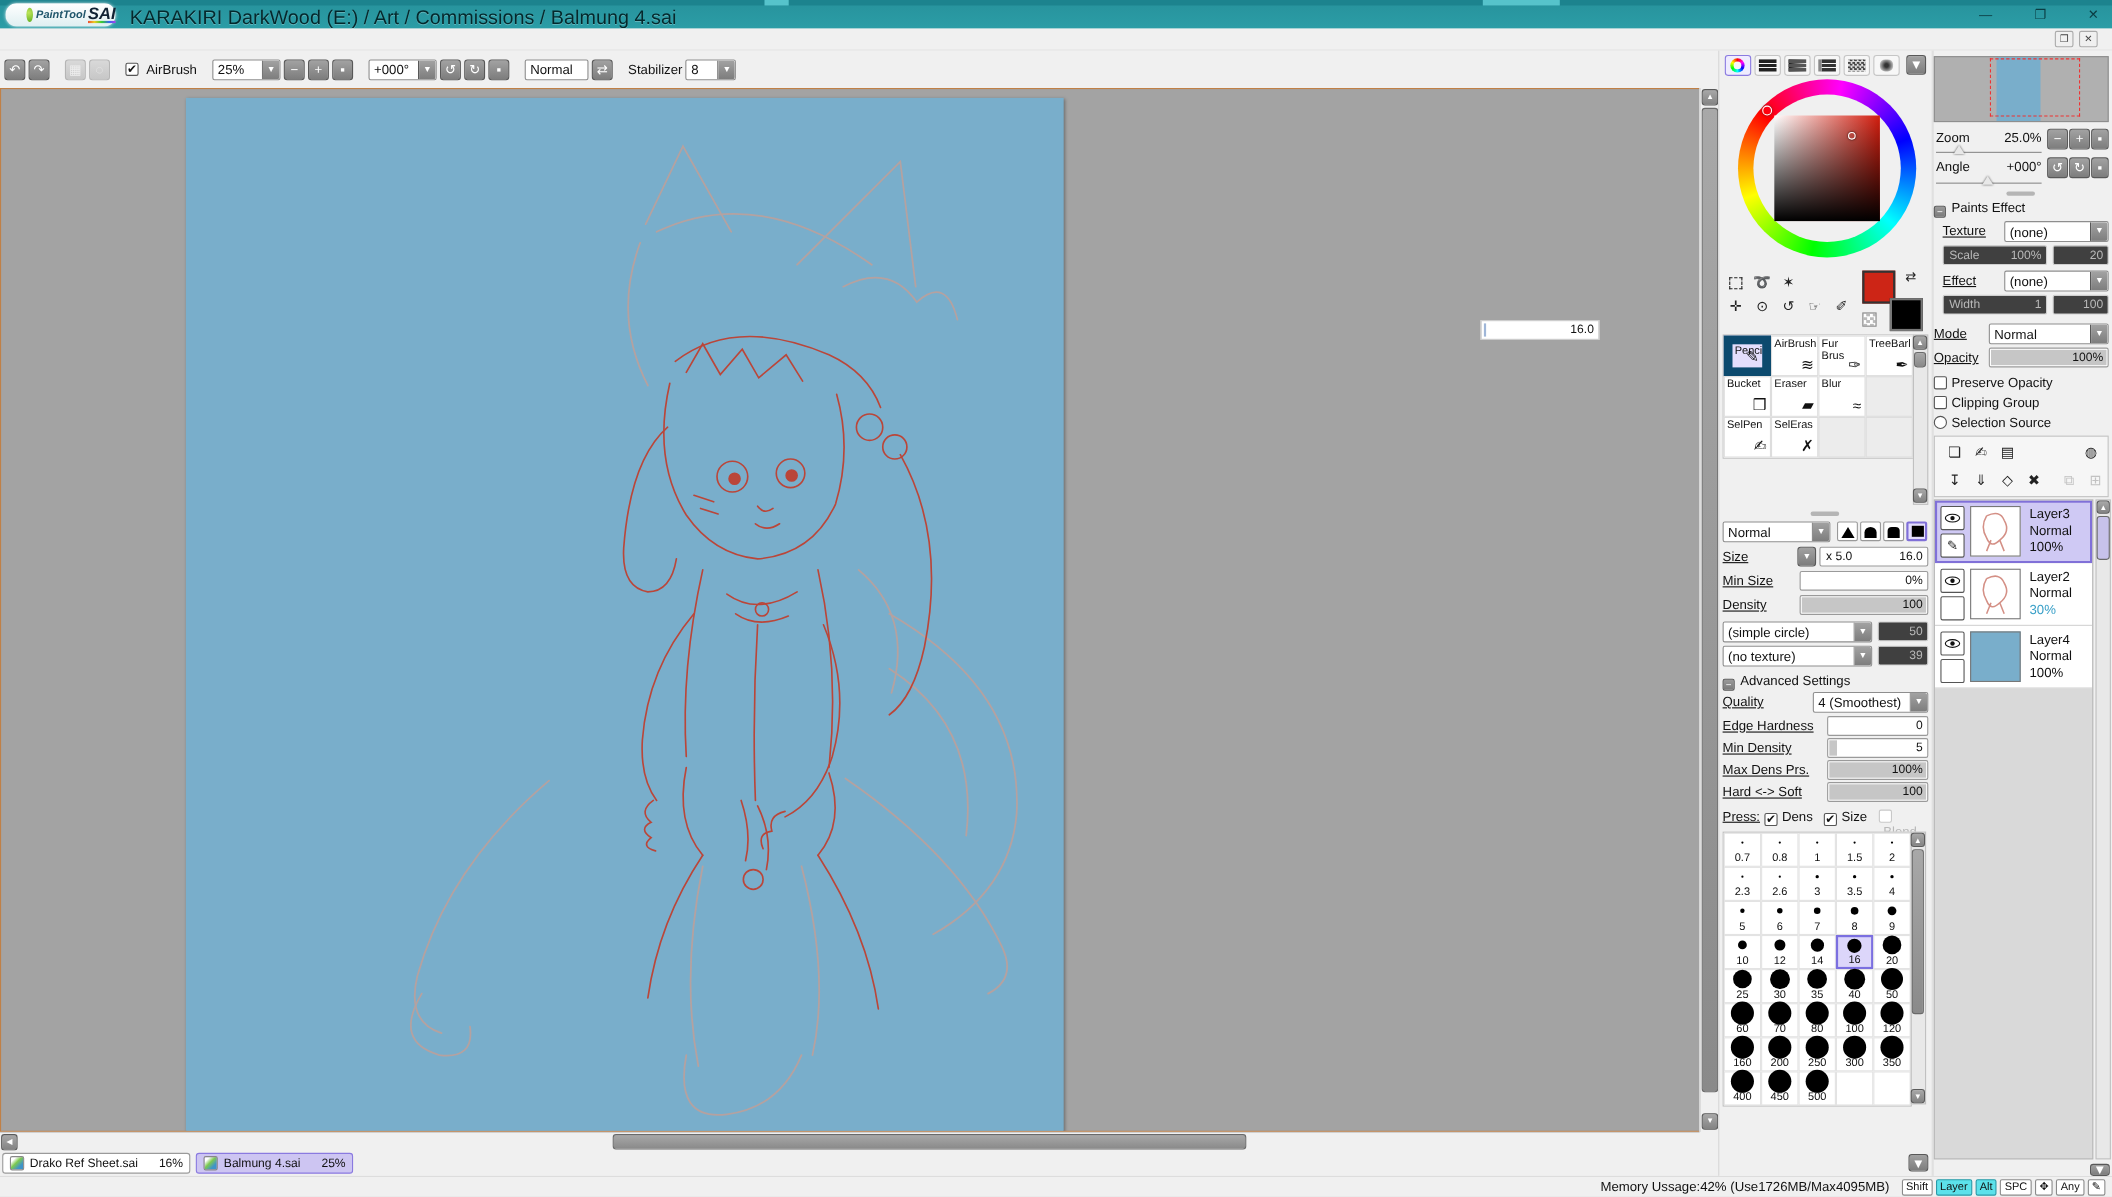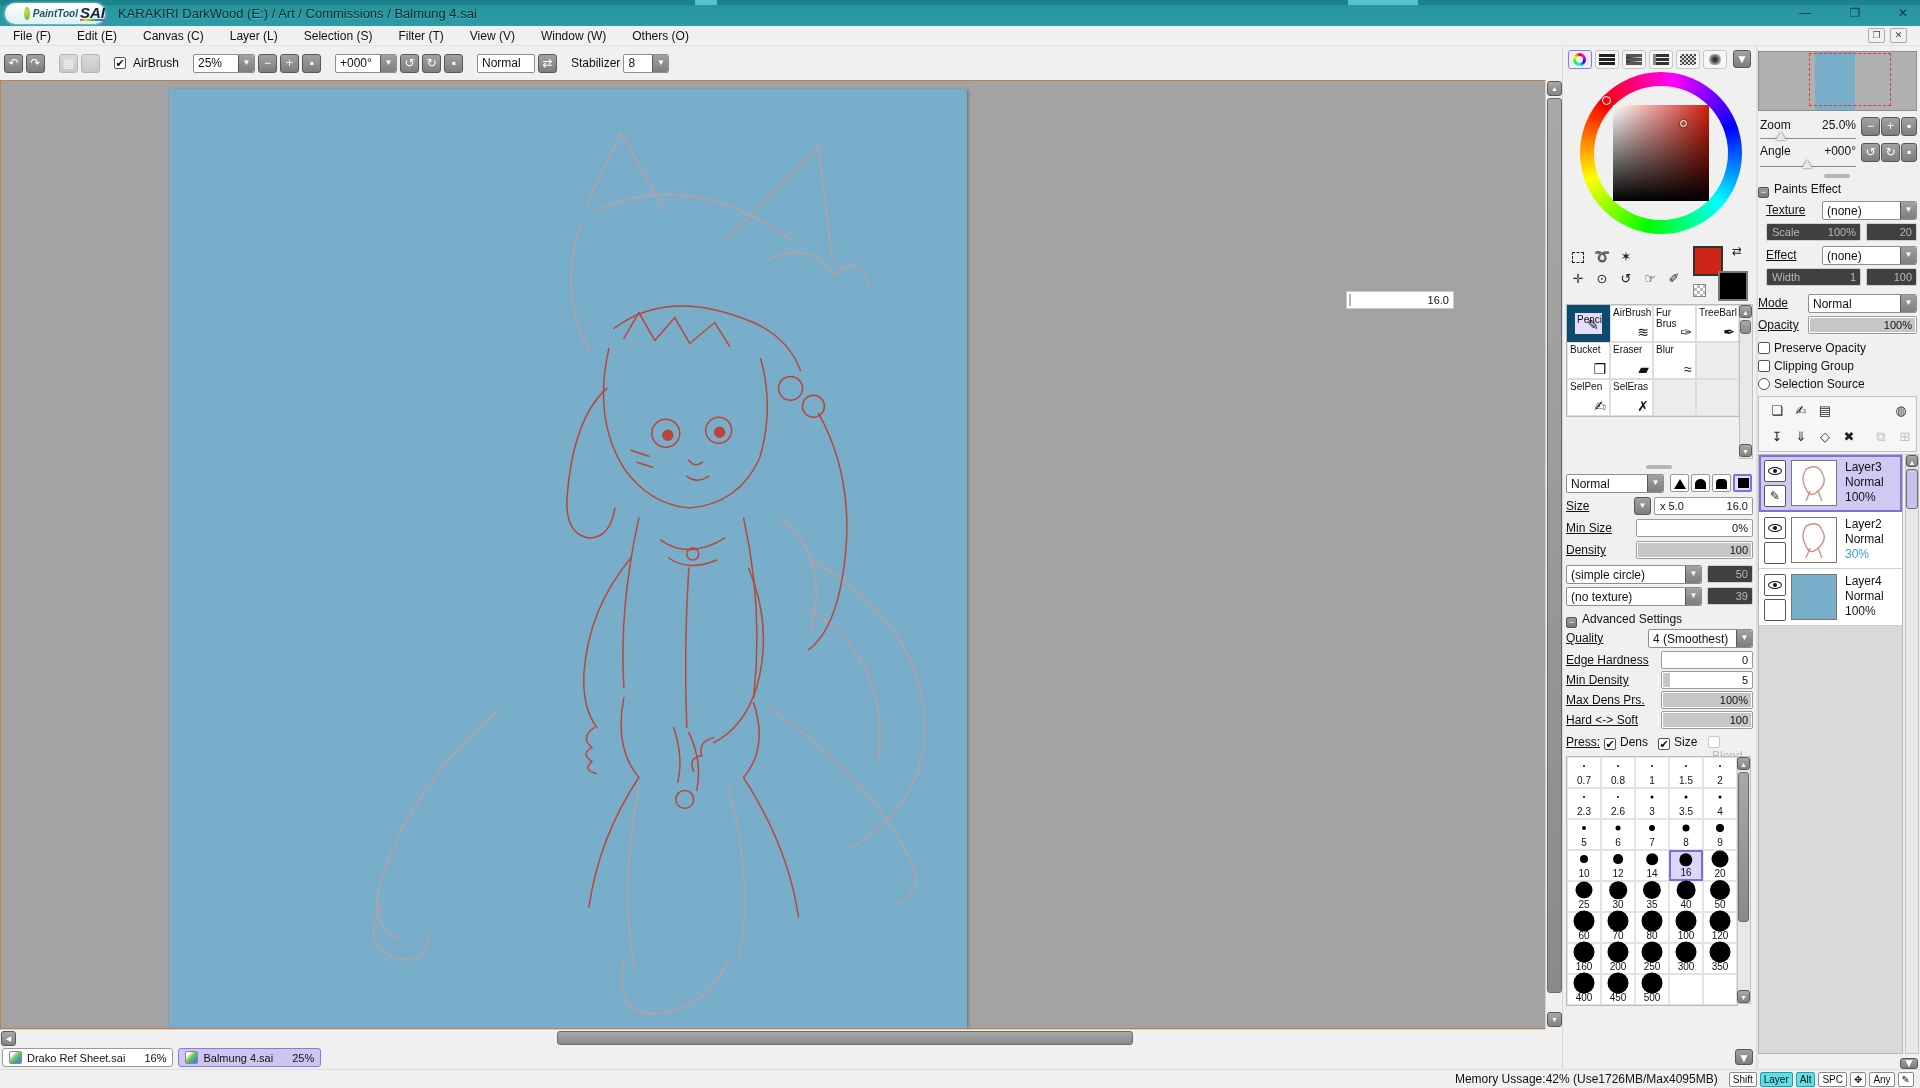--- a/index.html
+++ b/index.html
@@ -7,21 +7,21 @@
   body { font-family:"Liberation Sans","DejaVu Sans",sans-serif; font-size:12px; background:#f0f0f0; position:relative; color:#111; }
 
   
   #titlebar { position:absolute; left:0; top:0; width:1920px; height:26px; background:linear-gradient(#27929c,#2b9da6); }
   #titlebar .topstrip { position:absolute; left:0; top:0; width:100%; height:5px; background:#1c838e; }
   #titlebar .toptab { position:absolute; top:0; height:5px; background:#56c3cb; }
   #logo { position:absolute; left:5px; top:3px; width:100px; height:21px; background:linear-gradient(#ffffff,#dfeff1); border-radius:10px; display:flex; align-items:center; padding-left:19px; box-shadow:0 0 3px rgba(255,255,255,.8); }
   #logo .apple { width:13px; height:13px; border-radius:50%; background:radial-gradient(circle at 35% 35%, #bfe65a, #5fae1f); margin-right:3px; }
   #logo .painttool { font-style:italic; font-size:10px; font-weight:bold; color:#20566b; }
   #logo .sai { font-style:italic; font-size:15px; font-weight:bold; color:#123; margin-left:2px; border-bottom:2px solid; border-image:linear-gradient(90deg,#e33,#ec2,#3c3,#36e,#c3e) 1; line-height:13px; }
-  #window-title { position:absolute; left:118px; top:6px; color:#04282c; font-size:13px; text-shadow:0 1px 0 rgba(255,255,255,.25); }
+  #window-title { position:absolute; left:118px; top:6px; color:#04282c; font-size:18px; text-shadow:0 1px 0 rgba(255,255,255,.25); }
   .wctl { position:absolute; top:5px; width:34px; height:18px; color:#0b3c42; text-align:center; line-height:17px; font-size:12px; }
 
   
   #menubar { position:absolute; left:0; top:26px; width:1920px; height:20px; background:#f0f0f0; border-bottom:1px solid #e2e2e2; display:flex; align-items:center; }
   .menu-item { padding:2px 13px; font-size:12px; }
   .mdi-btn { position:absolute; top:2px; width:17px; height:15px; background:#f0f0f0; border:1px solid #aaa; border-radius:2px; font-size:9px; text-align:center; line-height:13px; color:#444; }
 
   
   #toolbar { position:absolute; left:0; top:46px; width:1562px; height:34px; background:#f0f0f0; display:flex; align-items:center; gap:3px; padding-left:4px; }
   .tbtn { width:19px; height:19px; background:linear-gradient(#a2a2a2,#7d7d7d); border:1px solid #585858; border-radius:3px; color:#fff; font-size:12px; text-align:center; line-height:17px; }
@@ -158,31 +158,20 @@
     <span class="painttool">PaintTool</span>
     <span class="sai">SAI</span>
   </div>
   <div id="window-title">KARAKIRI DarkWood (E:) / Art / Commissions / Balmung 4.sai</div>
   <div class="wctl" style="left:1788px">—</div>
   <div class="wctl" style="left:1838px">❐</div>
   <div class="wctl" style="left:1886px">✕</div>
 </div>
 
 <div id="menubar">
-  <div id="menu-items" style="display:flex">
-      <div class="menu-item">File (F)</div>
-      <div class="menu-item">Edit (E)</div>
-      <div class="menu-item">Canvas (C)</div>
-      <div class="menu-item">Layer (L)</div>
-      <div class="menu-item">Selection (S)</div>
-      <div class="menu-item">Filter (T)</div>
-      <div class="menu-item">View (V)</div>
-      <div class="menu-item">Window (W)</div>
-      <div class="menu-item">Others (O)</div>
-    </div>
   <div class="mdi-btn" style="left:1868px">❐</div>
   <div class="mdi-btn" style="left:1890px">✕</div>
 </div>
 
 <div id="toolbar">
   <div class="tbtn">↶</div>
   <div class="tbtn">↷</div>
   <div class="gap"></div>
   <div class="tbtn dis">▦</div>
   <div class="tbtn dis">◌</div>

